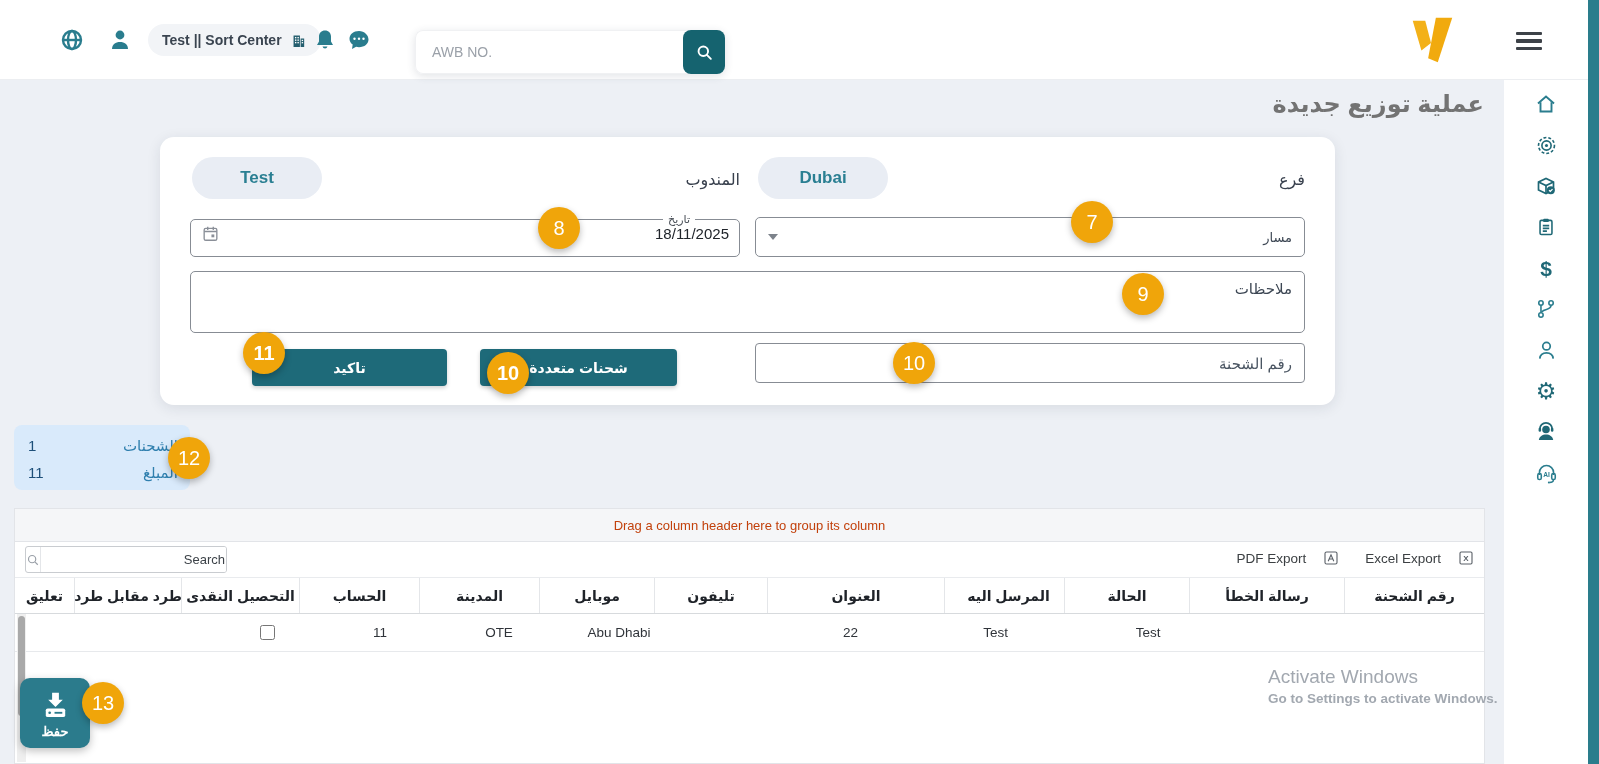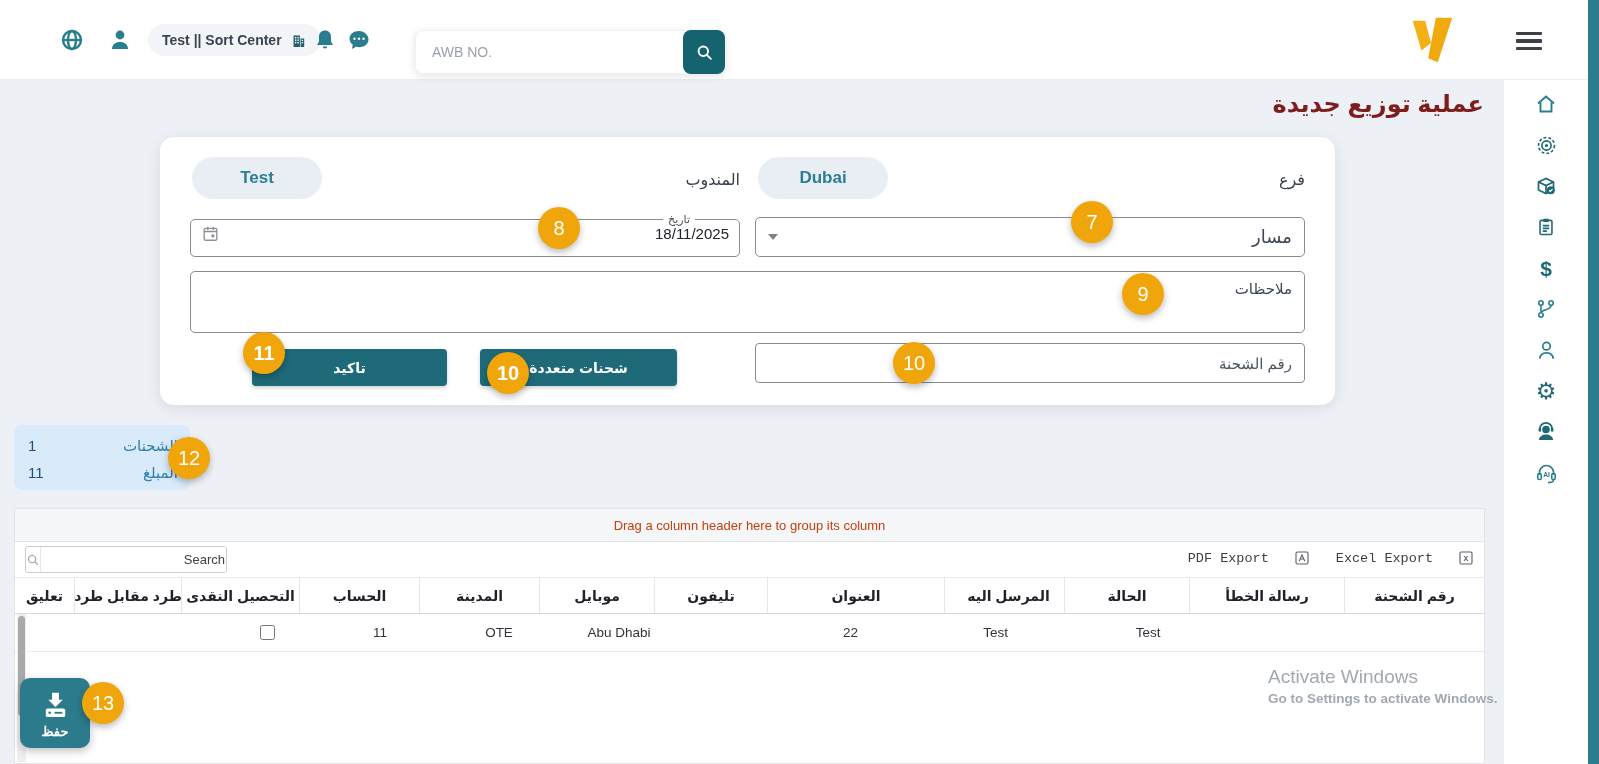--- a/index.html
+++ b/index.html
@@ -21,28 +21,28 @@
   .hamburger i { display:block; height:3.4px; background:#3d4248; border-radius:1px; }
 
   
   .teal-rail { position:absolute; right:0; top:0; width:11px; height:764px; background:#2a7d8c; }
   .sidebar { position:absolute; right:11px; top:80px; width:84px; height:684px; background:#fff; display:flex; flex-direction:column; align-items:center; padding-top:12px; gap:17px; }
   .side-btn { width:34px; height:24px; display:flex; align-items:center; justify-content:center; cursor:pointer; background:none; border:none; color:#2a7d8e; }
   .gear-glyph { font-family:"DejaVu Sans",sans-serif; font-size:23px; color:#1f6876; line-height:1; }
   .dollar-glyph { font-size:21px; font-weight:bold; color:#1f6876; line-height:1; }
 
   
-  .page-title { position:absolute; right:115px; top:90px; font-size:24px; font-weight:bold; color:#7f1d1d; direction:rtl; }
+  .page-title { position:absolute; right:115px; top:90px; font-size:24px; font-weight:bold; color:#737373; direction:rtl; }
 
   
   .card { position:absolute; left:160px; top:137px; width:1175px; height:268px; background:#fff; border-radius:14px; box-shadow:0 3px 14px rgba(30,40,60,.10); }
   .flabel { position:absolute; font-size:16px; color:#39414e; direction:rtl; }
   .pill { position:absolute; width:130px; height:42px; background:#e9edf4; border-radius:21px; display:flex; align-items:center; justify-content:center; font-size:17px; font-weight:bold; color:#2a7f92; cursor:pointer; }
   .route-select { position:absolute; left:595px; top:80px; width:550px; height:40px; border:1px solid #878c94; border-radius:5px; background:#fff; display:flex; align-items:center; justify-content:space-between; direction:rtl; padding:0 12px; cursor:pointer; }
-  .route-select .ph { font-size:18px; color:#3d4754; }
+  .route-select .ph { font-size:13px; color:#3d4754; }
   .date-field { position:absolute; left:30px; top:76px; width:550px; height:44px; border:1px solid #878c94; border-radius:5px; direction:rtl; padding:0 10px; }
   .date-field legend { font-size:11px; color:#4a5058; padding:0 5px; margin-right:34px; }
   .date-row { display:flex; justify-content:space-between; align-items:center; margin-top:-2px; }
   .date-val { font-size:15px; color:#20252b; direction:ltr; }
   .notes { position:absolute; left:30px; top:134px; width:1115px; height:62px; border:1px solid #878c94; border-radius:5px; direction:rtl; padding:8px 12px; font-size:15px; color:#3d4754; resize:none; outline:none; font-family:inherit; background:#fff; }
   .notes::placeholder { color:#3d4754; }
   .ship-input { position:absolute; left:595px; top:206px; width:550px; height:40px; border:1px solid #878c94; border-radius:4px; direction:rtl; padding:0 12px; font-size:15px; color:#333; outline:none; }
   .ship-input::placeholder { color:#4a5562; }
   .tbtn { position:absolute; top:212px; height:37px; background:#1e6a79; color:#fff; border:none; border-radius:4px; font-size:14px; font-weight:bold; cursor:pointer; font-family:inherit; direction:rtl; box-shadow:0 2px 4px rgba(0,0,0,.18); }
   .btn-multi { left:320px; width:197px; }
@@ -59,21 +59,21 @@
 
   
   .table-panel { position:absolute; left:14px; top:508px; width:1471px; height:256px; background:#fff; border:1px solid #e2e4e8; }
   .group-row { height:33px; background:#f5f6f8; border-bottom:1px solid #e2e4e8; display:flex; align-items:center; justify-content:center; font-size:13px; color:#c2410c; }
   .toolbar { position:relative; height:36px; border-bottom:1px solid #e9ebee; }
   .search-box { position:absolute; left:10px; top:4px; width:202px; height:27px; border:1px solid #c9ccd0; border-radius:3px; display:flex; overflow:hidden; background:#fff; }
   .search-icon-cell { width:28px; display:flex; align-items:center; justify-content:center; border-right:1px solid #e4e6e9; }
   .search-input { flex:1; border:none; outline:none; direction:rtl; padding:0 8px; font-size:13px; color:#333; font-family:inherit; }
   .search-input::placeholder { color:#3c4248; }
   .exports { position:absolute; right:10px; top:8px; display:flex; gap:26px; }
-  .export-btn { display:flex; align-items:flex-end; gap:25px; font-size:13.5px; color:#3c4043; cursor:pointer; background:none; border:none; font-family:Liberation Mono, monospace; }
+  .export-btn { display:flex; align-items:flex-end; gap:17px; font-size:13.5px; color:#3c4043; cursor:pointer; background:none; border:none; font-family:Liberation Sans, sans-serif; }
   .grid { direction:rtl; }
   .grid-head { display:flex; border-bottom:1px solid #d7dadd; }
   .gh { height:35px; display:flex; align-items:center; justify-content:center; font-size:14px; font-weight:bold; color:#1f2329; border-left:1px solid #e4e6e9; overflow:hidden; white-space:nowrap; cursor:pointer; }
   .gh:last-child { border-left:none; }
   .grid-row { display:flex; border-bottom:1px solid #e7e9ec; }
   .gc { height:37px; display:flex; align-items:center; justify-content:center; font-size:13.5px; color:#30343a; overflow:hidden; white-space:nowrap; }
   .c0{width:140px;} .c1{width:155px;} .c2{width:125px;} .c3{width:120px;padding-left:8px;} .c4{width:177px;}
   .c5{width:113px;} .c6{width:115px;} .c7{width:120px;} .c8{width:120px;} .c9{width:118px;}
   .c10{width:107px;} .c11{width:59px;}
   .gc.c0 { justify-content:flex-start; padding-right:10px; direction:ltr; }

